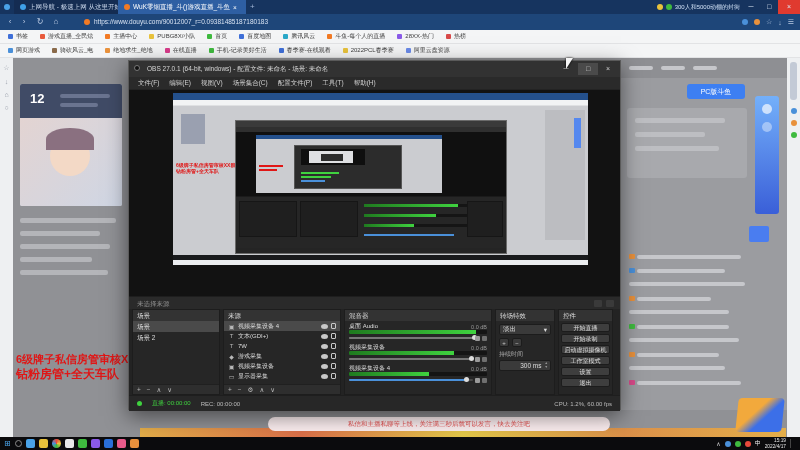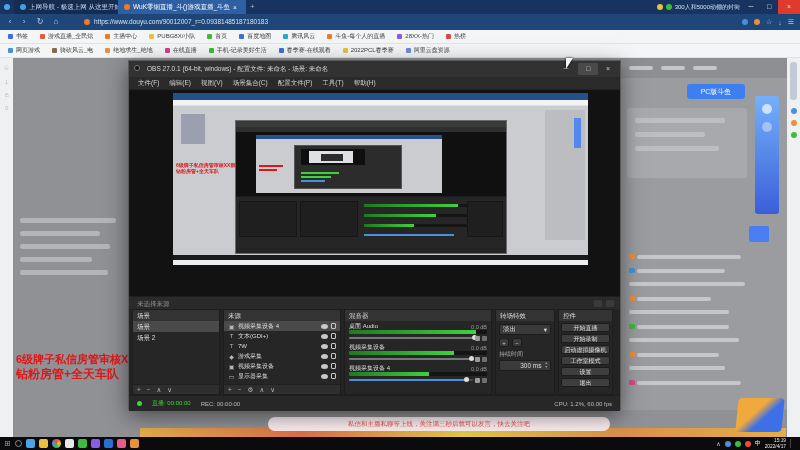--- a/index.html
+++ b/index.html
@@ -227,20 +227,31 @@
       <span class="stripic">○</span>
     </div>
 
     <div class="a strip" style="left:787px">
       <div style="width:7px;height:38px;background:#c3cad6;border-radius:3px;margin:4px auto 0 auto"></div>
       <span class="fav" style="display:block;margin:8px auto 0 auto;background:#4a90d9"></span>
       <span class="fav" style="display:block;margin:6px auto 0 auto;background:#e8913c"></span>
       <span class="fav" style="display:block;margin:6px auto 0 auto;background:#3fba3f"></span>
     </div>
 
+    <div class="a" style="left:20px;top:26px;width:102px;height:122px;background:#cfd4de;overflow:hidden;border-radius:2px">
+      <div style="height:34px;background:#404b66;position:relative">
+        <span style="position:absolute;left:10px;top:7px;color:#fff;font-size:13px;font-weight:bold">12</span>
+        <span class="sk" style="left:40px;top:10px;width:50px;height:4px;background:#6a7490"></span>
+        <span class="sk" style="left:40px;top:19px;width:38px;height:4px;background:#6a7490"></span>
+      </div>
+      <div style="position:relative;height:88px;background:linear-gradient(135deg,#e3d4d2,#cfd6e4)">
+        <div style="position:absolute;left:30px;top:18px;width:40px;height:40px;border-radius:50%;background:#f3d9c6"></div>
+        <div style="position:absolute;left:26px;top:10px;width:48px;height:22px;border-radius:50% 50% 0 0;background:#8a7080"></div>
+      </div>
+    </div>
 
     <span class="sk" style="left:20px;top:160px;width:96px"></span>
     <span class="sk" style="left:20px;top:173px;width:80px"></span>
     <span class="sk" style="left:20px;top:186px;width:90px"></span>
     <span class="sk" style="left:20px;top:199px;width:72px"></span>
     <span class="sk" style="left:20px;top:212px;width:88px"></span>
 
     <div class="a" id="redtext">
       <div style="font-size:11px">6级牌子私信房管审核XX群</div>
       <div style="font-size:12px">钻粉房管+全天车队</div>

